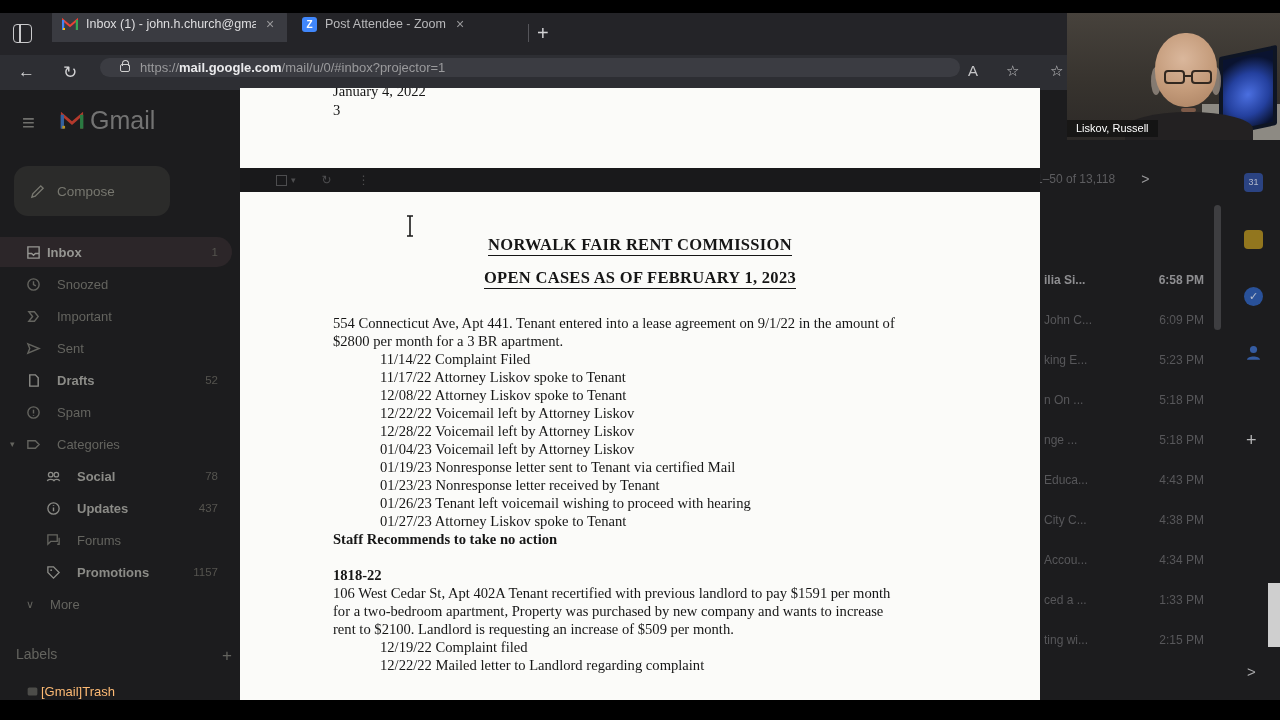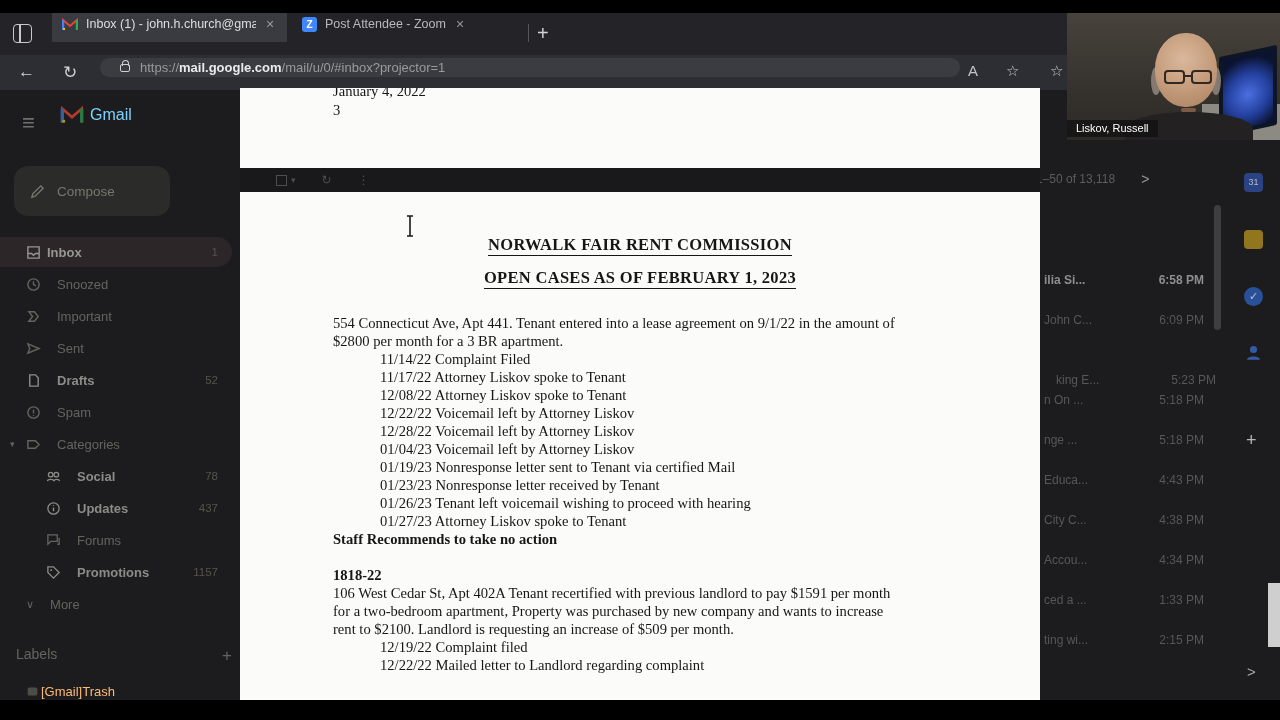--- a/index.html
+++ b/index.html
@@ -37,21 +37,21 @@
   .srow { position:absolute; left:0; width:232px; height:30px; display:flex; align-items:center;
           gap:16px; padding-left:26px; color:#64645f; font-size:13px; border-radius:0 16px 16px 0; }
   .srow.active { background:#2c2629; color:#969692; font-weight:bold; }
   .srow.bold { color:#8b8b87; font-weight:bold; }
   .srow .cnt { margin-left:auto; margin-right:14px; font-size:11.5px; color:#55544f; font-weight:normal; }
   .srow svg { flex:0 0 auto; }
   .srow.indent { padding-left:46px; }
   .caret { position:absolute; left:10px; font-size:9px; color:#64645f; }
   #compose { top:166px; left:14px; width:156px; height:50px; background:#2b2b2a; border-radius:14px;
              display:flex; align-items:center; gap:12px; padding-left:16px; color:#77776f; font-size:13.5px; }
-  #gm-logo { top:106px; left:60px; display:flex; align-items:center; gap:6px; color:#7dd3fc; font-size:16px; }
+  #gm-logo { top:106px; left:60px; display:flex; align-items:center; gap:6px; color:#737373; font-size:25px; }
   #hamburger { top:110px; left:22px; font-size:22px; color:#6f6f6c; }
   #labels-hdr { top:646px; left:16px; width:216px; display:flex; color:#64645f; font-size:14px; }
   #trash-row { top:684px; left:26px; display:flex; gap:2px; color:#fdba74; font-size:13px; align-items:center; }
 
   .mailrow { position:absolute; left:1044px; width:166px; height:40px; display:flex; align-items:center;
              font-size:12px; color:#57575a; }
   .mailrow .time { margin-left:auto; margin-right:6px; }
   .mailrow.unread { color:#8e8e91; font-weight:bold; }
   #pagination { top:171px; left:1036px; width:150px; display:flex; align-items:center; gap:26px;
                 color:#5d5d60; font-size:12px; z-index:2; }
@@ -252,21 +252,21 @@
     <span style="color:#9a9a9c; font-size:14px;">&gt;</span>
   </div>
   <div class="mailrow unread" style="top:260px;">
       <span>ilia Si...</span>
       <span class="time">6:58 PM</span>
     </div>
   <div class="mailrow" style="top:300px;">
       <span>John C...</span>
       <span class="time">6:09 PM</span>
     </div>
-  <div class="mailrow" style="top:360px;margin-left:12px;">
+  <div class="mailrow" style="top:340px;">
       <span>king E...</span>
       <span class="time">5:23 PM</span>
     </div>
   <div class="mailrow" style="top:380px;">
       <span>n On ...</span>
       <span class="time">5:18 PM</span>
     </div>
   <div class="mailrow" style="top:420px;">
       <span>nge ...</span>
       <span class="time">5:18 PM</span>

